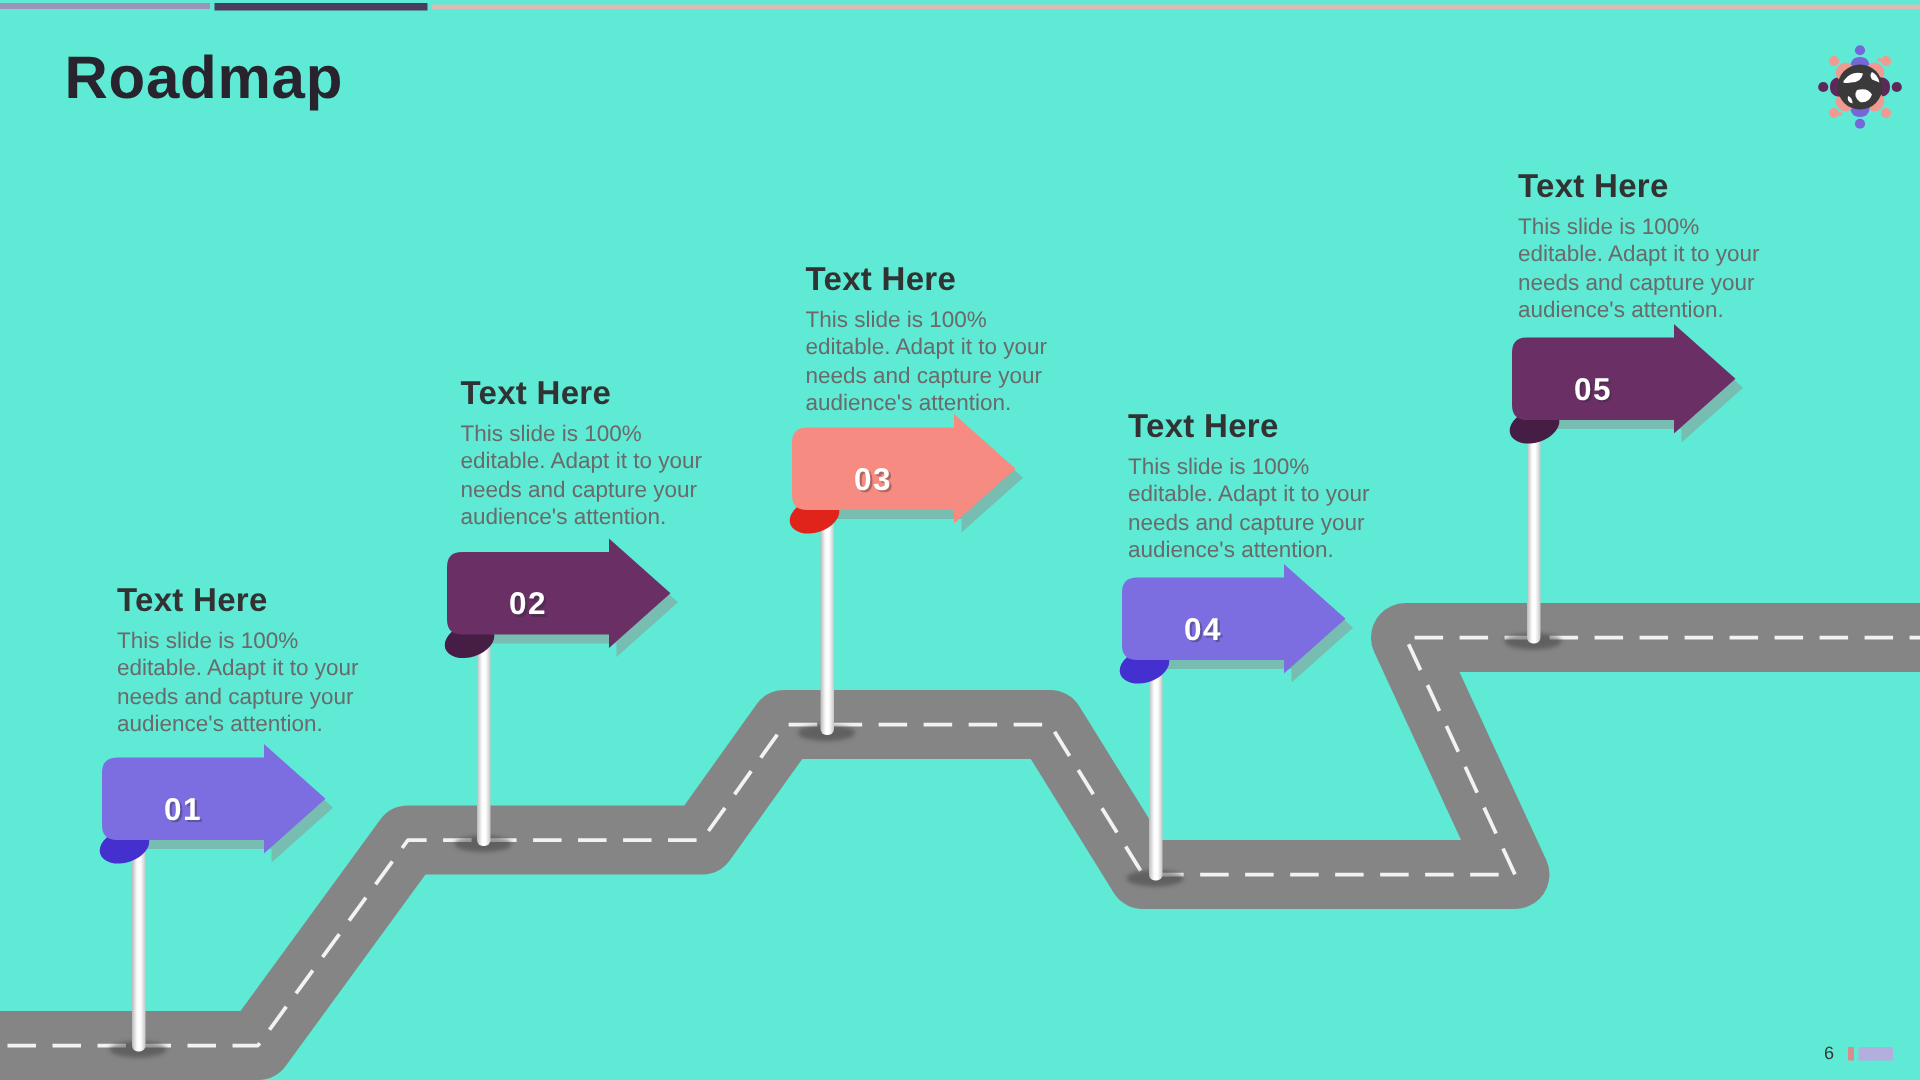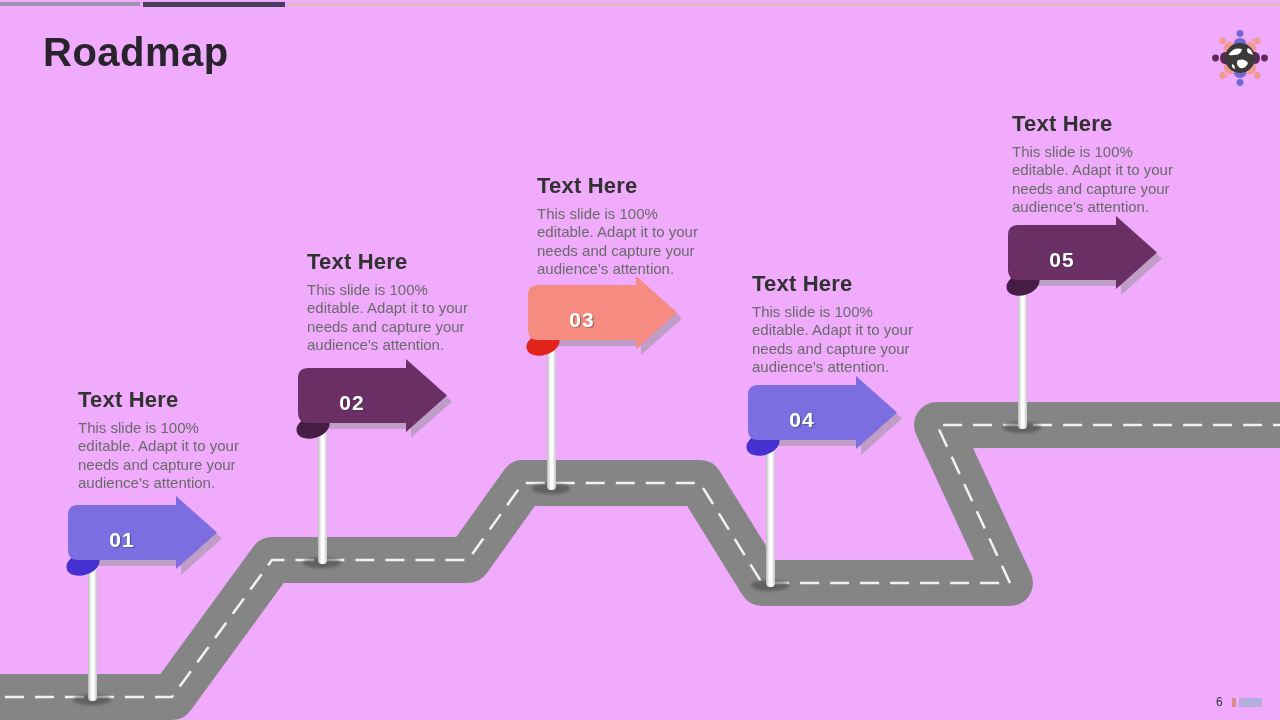--- a/index.html
+++ b/index.html
@@ -1,16 +1,16 @@
 <!DOCTYPE html>
 <html><head>
 <meta charset="utf-8">
 <style>
   html,body{margin:0;padding:0;background:#e8e8e8;}
-  .slide{position:relative;width:1280px;height:720px;background:#f0abfc;overflow:hidden;
+  .slide{position:relative;width:1280px;height:720px;background:#5eead4;overflow:hidden;
          font-family:"Liberation Sans",sans-serif;}
   
   .topbar{position:absolute;top:2px;}
   
   .title{position:absolute;left:43px;top:30px;font-size:40px;font-weight:bold;
          color:#29232e;letter-spacing:0.5px;}
   
   .road-svg{position:absolute;left:0;top:0;z-index:1;}
   
   .post{position:absolute;width:9px;z-index:3;border-radius:0 0 4px 4px;

